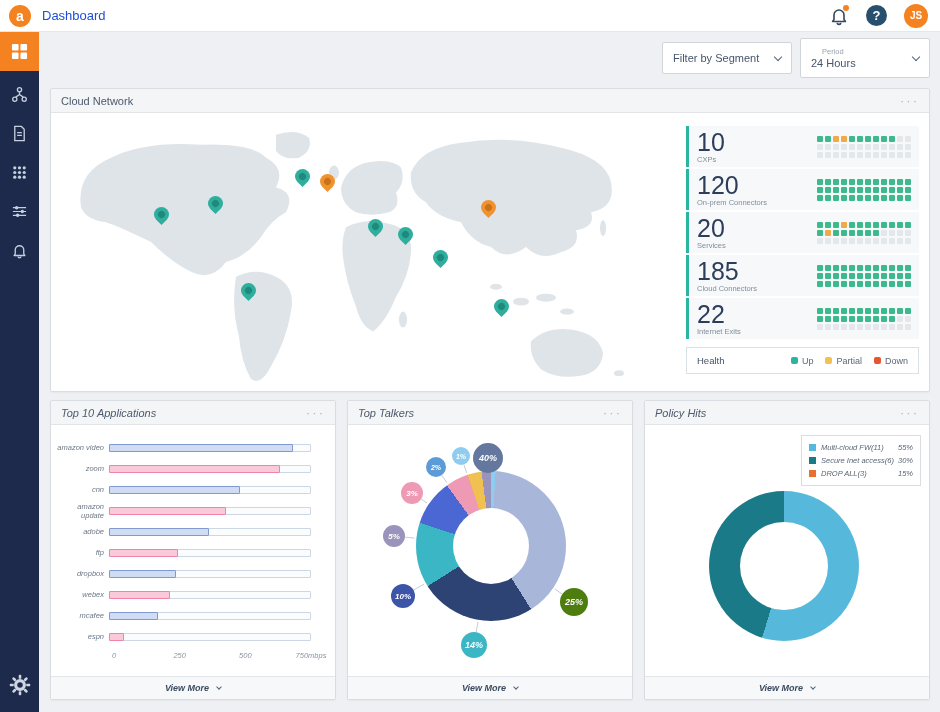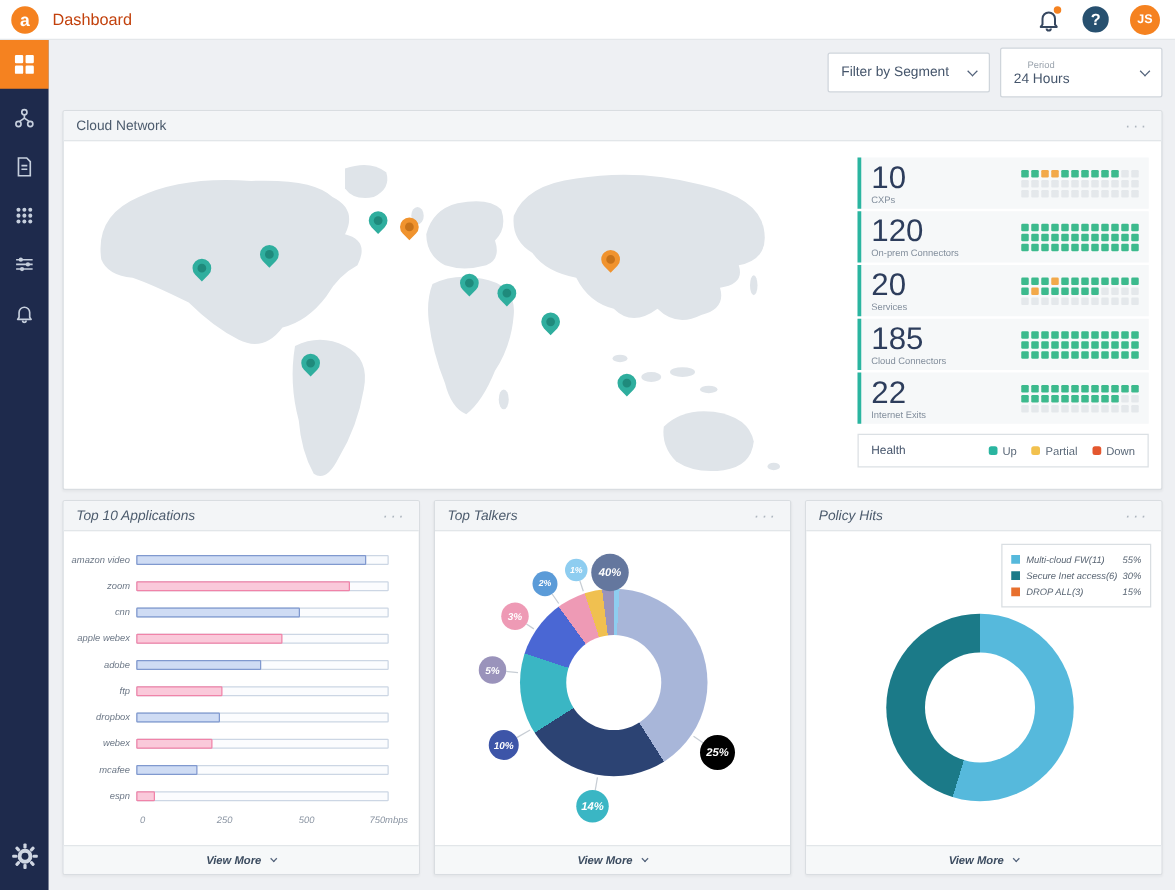--- a/index.html
+++ b/index.html
@@ -2,21 +2,21 @@
 <html><head>
 <meta charset="utf-8">
 <style>
   * { box-sizing: border-box; margin: 0; padding: 0; }
   html,body { width:940px; height:712px; background:#fff; font-family:"Liberation Sans",sans-serif; overflow:hidden; }
   .app { display:grid; width:940px; height:712px; grid-template-columns:39px 1fr; grid-template-rows:32px 1fr; }
 
   
   .topbar { grid-column:1/3; display:flex; align-items:center; background:#fff; border-bottom:1px solid #e4e7ea; padding:0 12px 0 9px; }
   .logo { width:22px; height:22px; border-radius:50%; background:#f58220; color:#fff; font-weight:bold; font-size:14px; display:flex; align-items:center; justify-content:center; }
-  .page-title { margin-left:11px; font-size:13px; color:#c2410c; }
+  .page-title { margin-left:11px; font-size:13px; color:#1d4ed8; }
   .topbar-right { margin-left:auto; display:flex; align-items:center; gap:17px; }
   .bell-wrap { position:relative; width:20px; height:20px; cursor:pointer; }
   .bell-wrap svg { width:20px; height:20px; }
   .notif-dot { position:absolute; right:0px; top:-1px; width:6px; height:6px; border-radius:50%; background:#f58220; }
   .help { width:21px; height:21px; border-radius:50%; background:#27506f; color:#fff; font-size:13px; font-weight:bold; display:flex; align-items:center; justify-content:center; cursor:pointer; }
   .avatar { width:24px; height:24px; border-radius:50%; background:#f58220; color:#fff; font-size:10px; font-weight:bold; display:flex; align-items:center; justify-content:center; cursor:pointer; }
 
   
   .sidebar { grid-row:2; background:#1e2a4c; display:flex; flex-direction:column; align-items:center; }
   .side-item { width:39px; height:39px; display:flex; align-items:center; justify-content:center; cursor:pointer; }
@@ -507,21 +507,21 @@
                 <div class="app-fill" style="background: rgb(250, 201, 218); border-color: rgb(240, 131, 168); width: 85.3333%;"></div>
               </div>
             </div>
             <div class="app-row">
               <div class="app-label">cnn</div>
               <div class="app-track">
                 <div class="app-fill" style="background: rgb(207, 220, 244); border-color: rgb(128, 153, 207); width: 65.3333%;"></div>
               </div>
             </div>
             <div class="app-row">
-              <div class="app-label">apple webex</div>
+              <div class="app-label">amazon update</div>
               <div class="app-track">
                 <div class="app-fill" style="background: rgb(250, 201, 218); border-color: rgb(240, 131, 168); width: 58.6667%;"></div>
               </div>
             </div>
             <div class="app-row">
               <div class="app-label">adobe</div>
               <div class="app-track">
                 <div class="app-fill" style="background: rgb(207, 220, 244); border-color: rgb(128, 153, 207); width: 50%;"></div>
               </div>
             </div>
@@ -581,21 +581,21 @@
               <line x1="76.05184508075685" y1="159.03872438593362" x2="65.43347868871322" y2="165.07188710868567" stroke="#c7cdd4" stroke-width="1"></line>
               <line x1="66.4059496861204" y1="113.1037061532083" x2="56.94200718769709" y2="112.1280419781131" stroke="#c7cdd4" stroke-width="1"></line>
               <line x1="79.05692362284573" y1="78.1014804052003" x2="73.13472519673633" y2="74.12835994211424" stroke="#c7cdd4" stroke-width="1"></line>
               <line x1="99.00460039158548" y1="57.806607835186426" x2="93.71368826083305" y2="50.20693404737838" stroke="#c7cdd4" stroke-width="1"></line>
             </svg>
           <div class="donut talkers-donut" style="background: conic-gradient(rgb(142, 205, 240) 0deg, rgb(142, 205, 240) 3.6deg, rgb(168, 182, 217) 3.6deg, rgb(168, 182, 217) 147.6deg, rgb(44, 67, 115) 147.6deg, rgb(44, 67, 115) 237.6deg, rgb(58, 182, 196) 237.6deg, rgb(58, 182, 196) 288deg, rgb(74, 103, 212) 288deg, rgb(74, 103, 212) 324deg, rgb(238, 154, 181) 324deg, rgb(238, 154, 181) 342deg, rgb(240, 192, 80) 342deg, rgb(240, 192, 80) 352.8deg, rgb(154, 147, 187) 352.8deg, rgb(154, 147, 187) 360deg);">
             <div class="hole talkers-hole"></div>
           </div>
         <div class="chip" style="left: 104px; top: 22px; width: 18px; height: 18px; background: rgb(142, 205, 240); font-size: 7px;">1%</div>
             <div class="chip" style="left: 125px; top: 18px; width: 30px; height: 30px; background: rgb(100, 119, 158); font-size: 9px;">40%</div>
-            <div class="chip" style="left: 212px; top: 163px; width: 28px; height: 28px; background: #000000; font-size: 9px;">25%</div>
+            <div class="chip" style="left: 212px; top: 163px; width: 28px; height: 28px; background: #4d7c0f; font-size: 9px;">25%</div>
             <div class="chip" style="left: 113px; top: 207px; width: 26px; height: 26px; background: rgb(58, 182, 196); font-size: 9px;">14%</div>
             <div class="chip" style="left: 43px; top: 159px; width: 24px; height: 24px; background: rgb(61, 85, 168); font-size: 8px;">10%</div>
             <div class="chip" style="left: 35px; top: 100px; width: 22px; height: 22px; background: rgb(154, 147, 187); font-size: 8px;">5%</div>
             <div class="chip" style="left: 53px; top: 57px; width: 22px; height: 22px; background: rgb(238, 154, 181); font-size: 8px;">3%</div>
             <div class="chip" style="left: 78px; top: 32px; width: 20px; height: 20px; background: rgb(91, 155, 216); font-size: 7px;">2%</div>
           </div>
         <div class="card-footer">
           <span>View More</span>
           <span class="chev sm"></span>
         </div>

